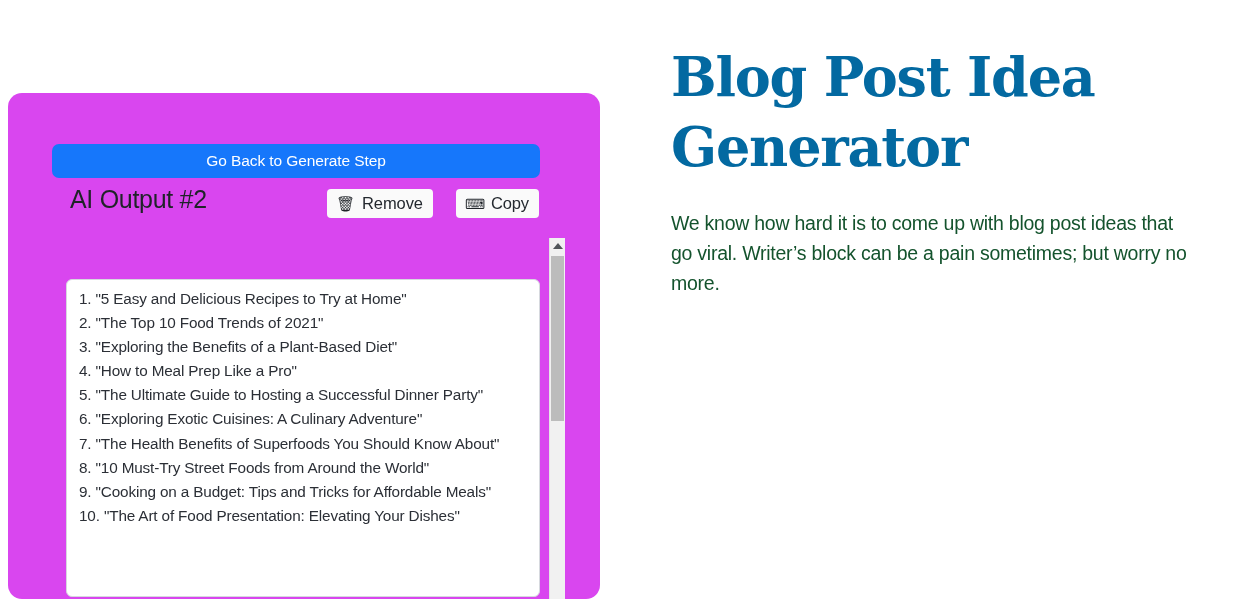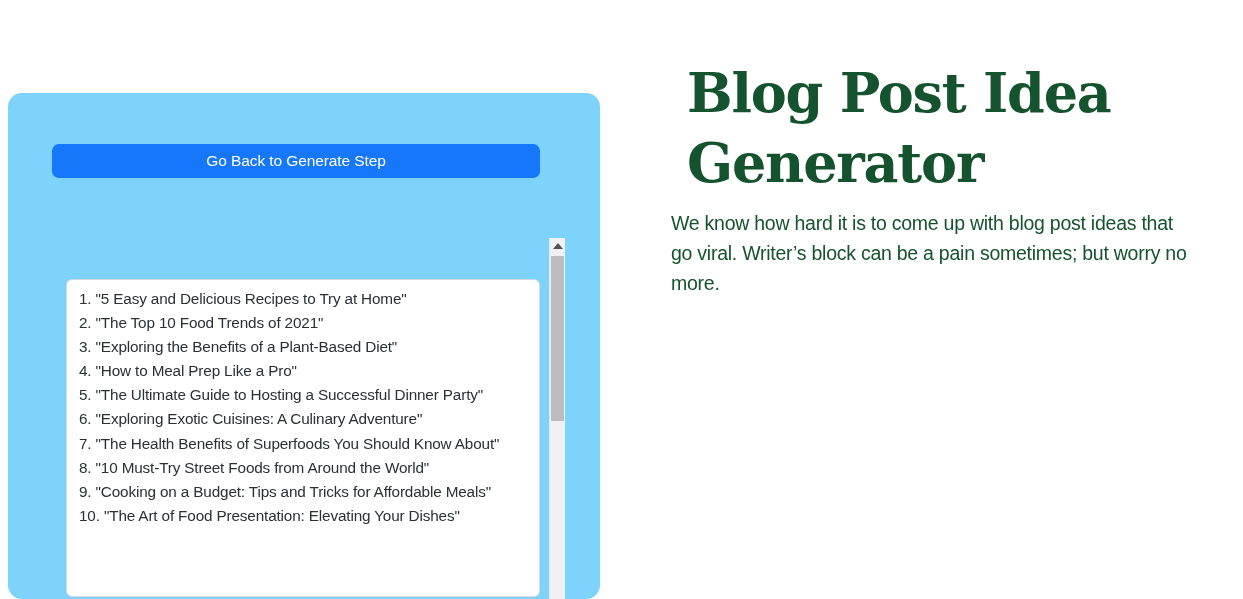--- a/index.html
+++ b/index.html
@@ -20,21 +20,21 @@
     inset: 0;
   }
 
   
   .left-panel {
     position: absolute;
     left: 8px;
     top: 93px;
     width: 592px;
     height: 506px;
-    background: #7dd3fc;
+    background: #d946ef;
     border-radius: 14px 14px 14px 14px;
     box-sizing: border-box;
   }
 
   .panel-inner {
     position: absolute;
     left: 44px;
     top: 51px;
     width: 504px;
     height: 420px;
@@ -184,31 +184,31 @@
   .right-col {
     position: absolute;
     left: 671px;
     top: 0px;
     width: 530px;
     height: 599px;
     overflow: hidden;
   }
 
   .page-heading {
-    margin: 16px;
+    margin: 0;
     padding: 0;
     position: absolute;
     left: 0;
     top: 42px;
     width: 520px;
     font-family: "DejaVu Serif", serif;
     font-weight: 700;
     font-size: 54px;
     line-height: 70px;
-    color: #14532d;
+    color: #0369a1;
     letter-spacing: -1.2px;
   }
 
   .body-copy {
     position: absolute;
     left: 0;
     top: 208px;
     width: 516px;
   }
 
@@ -228,20 +228,34 @@
 </head>
 <body>
 
 <div id="page-root">
 
   <section class="left-panel">
     <div class="panel-inner">
 
       <button class="generate-button">Go Back to Generate Step</button>
 
+      <div class="output-header">
+        <div class="output-title">AI Output #2</div>
+
+        <div class="header-actions">
+          <button class="action-btn remove-btn">
+            <span class="glyph-icon">🗑</span>
+            <span>Remove</span>
+          </button>
+          <button class="action-btn copy-btn">
+            <span class="glyph-icon kbd">⌨</span>
+            <span>Copy</span>
+          </button>
+        </div>
+      </div>
 
       <textarea class="output-textarea" style="">1. "5 Easy and Delicious Recipes to Try at Home"
 2. "The Top 10 Food Trends of 2021"
 3. "Exploring the Benefits of a Plant-Based Diet"
 4. "How to Meal Prep Like a Pro"
 5. "The Ultimate Guide to Hosting a Successful Dinner Party"
 6. "Exploring Exotic Cuisines: A Culinary Adventure"
 7. "The Health Benefits of Superfoods You Should Know About"
 8. "10 Must-Try Street Foods from Around the World"
 9. "Cooking on a Budget: Tips and Tricks for Affordable Meals"

